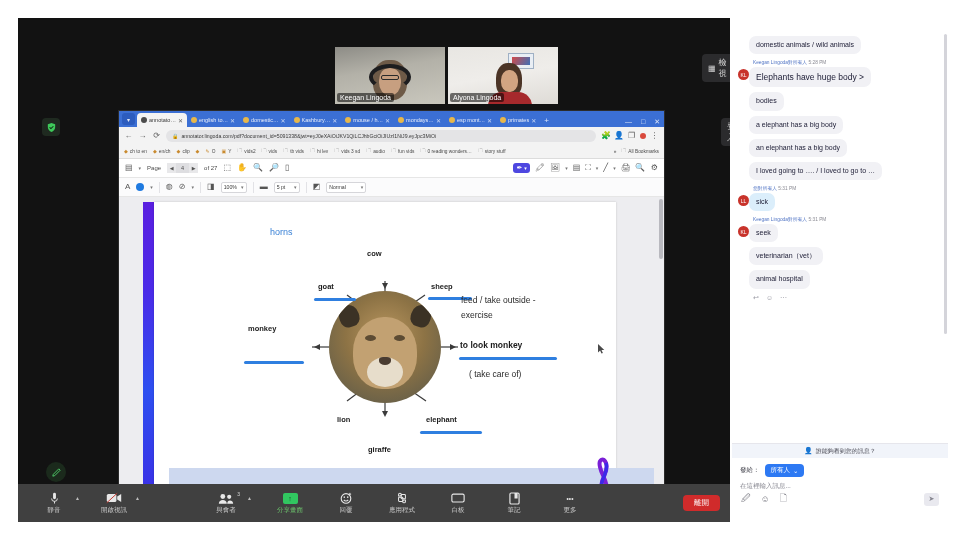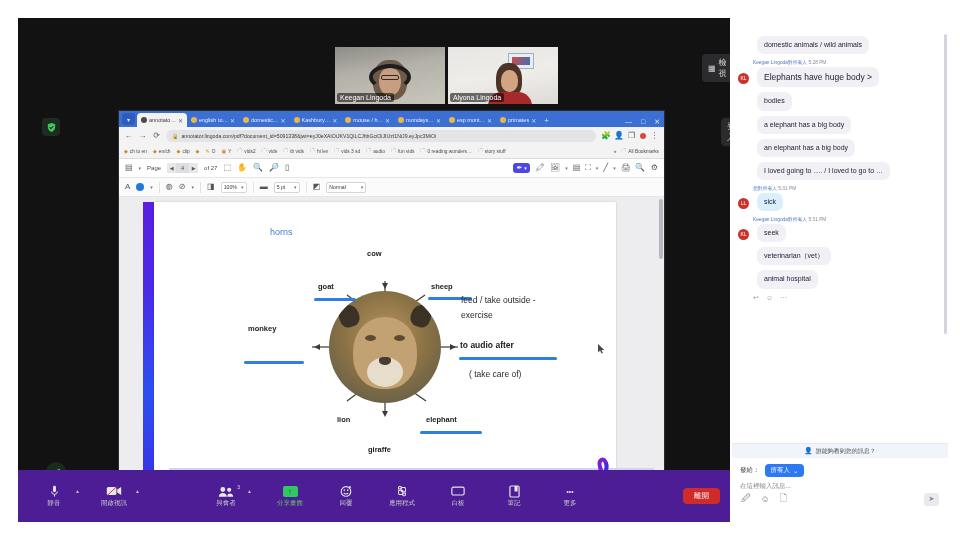--- a/index.html
+++ b/index.html
@@ -6,22 +6,22 @@
   html,body { width:960px; height:540px; overflow:hidden; background:#ffffff;
               font-family:"Liberation Sans", sans-serif; }
 
   
   #app { position:relative; width:960px; height:540px; background:#ffffff; }
 
   
   .zoom-stage { position:absolute; left:18px; top:18px; width:712px; height:504px;
                 background:#0f0f0f; overflow:hidden; }
   .zoom-content { position:absolute; left:0; top:0; right:0; bottom:38px; background:#121212; }
-  .zoom-toolbar { position:absolute; left:0; right:0; bottom:0; height:52px;
-                  background:#4c1d95; display:flex; align-items:center; }
+  .zoom-toolbar { position:absolute; left:0; right:0; bottom:0; height:38px;
+                  background:#404040; display:flex; align-items:center; }
 
   
   .rail-ico { position:absolute; width:18px; height:18px; border-radius:4px;
               background:#1f2a20; display:flex; align-items:center; justify-content:center; }
   .shield-ico { left:24px; top:100px; }
   .pencil-ico { left:28px; top:444px; width:20px; height:20px; border-radius:50%; background:#1b2a1c; }
 
   
   .pill { position:absolute; background:#2b2b2d; color:#d8d8d8; border-radius:4px;
           font-size:8px; padding:3px 6px; display:flex; align-items:center; gap:3px; }
@@ -171,21 +171,21 @@
   
   .chat { position:absolute; left:732px; top:30px; width:216px; height:484px;
           background:#ffffff; display:flex; flex-direction:column; }
   .chat-head { height:26px; display:flex; align-items:center; padding:0 8px; }
   .chat-title { flex:1; text-align:center; font-size:8.5px; font-weight:bold;
                 color:#1d1d1f; }
   .chat-head-ico { color:#6b6b73; font-size:9px; margin-left:7px; }
   .chat-body { flex:1; position:relative; overflow:hidden; padding:0 6px; }
   .meta { font-size:4.8px; color:#4f73c4; margin:5px 0 2px 15px; }
   .meta .tm { color:#8a8a93; }
-  .bubble-row { display:flex; align-items:center; gap:8px; margin-bottom:5px; }
+  .bubble-row { display:flex; align-items:flex-start; gap:0; margin-bottom:5px; }
   .av { width:11px; height:11px; border-radius:50%; background:#c8332b; color:#fff;
         font-size:5px; display:flex; align-items:center; justify-content:center;
         flex:none; margin-top:2px; }
   .av.hidden { visibility:hidden; }
   .bubble { background:#f1f1f5; border-radius:7px; padding:4px 7px; font-size:7px;
             color:#22223a; line-height:1.45; max-width:172px; }
   .bubble.big { font-size:8.5px; }
   .bubble.blue { background:#dbeefb; }
   .react-row { display:flex; gap:7px; color:#9a9aa4; font-size:7px; margin:1px 0 0 15px; }
   .who-bar { height:15px; background:#f1f4fa; display:flex; align-items:center;
@@ -491,21 +491,21 @@
               <div class="underline" style="left:160px;top:89px;width:42px"></div>
               <div class="mm-lbl" style="left:94px;top:115px">monkey</div>
               <div class="underline" style="left:90px;top:152px;width:60px"></div>
               <div class="mm-lbl" style="left:183px;top:206px">lion</div>
               <div class="mm-lbl" style="left:214px;top:236px">giraffe</div>
               <div class="mm-lbl" style="left:272px;top:206px">elephant</div>
               <div class="underline" style="left:266px;top:222px;width:62px"></div>
 
               <div class="mm-ann" style="left:307px;top:86px">feed / take outside -</div>
               <div class="mm-ann" style="left:307px;top:101px">exercise</div>
-              <div class="mm-lbl" style="left:306px;top:131px;font-size:8.5px">to audio after</div>
+              <div class="mm-lbl" style="left:306px;top:131px;font-size:8.5px">to look monkey</div>
               <div class="underline" style="left:305px;top:148px;width:98px"></div>
               <div class="mm-ann" style="left:315px;top:160px">( take care of)</div>
 
               <svg class="cursor-arrow" viewBox="0 0 10 14">
                 <path d="M0 0 L0 12 L3 9 L5 13.5 L7 12.6 L5 8.3 L9 8.3 Z" fill="#4a4a4a"></path>
               </svg>
             </div>
           </div>
           <div class="bluestrip"></div>
           <svg class="ribbon" viewBox="0 0 20 42">

